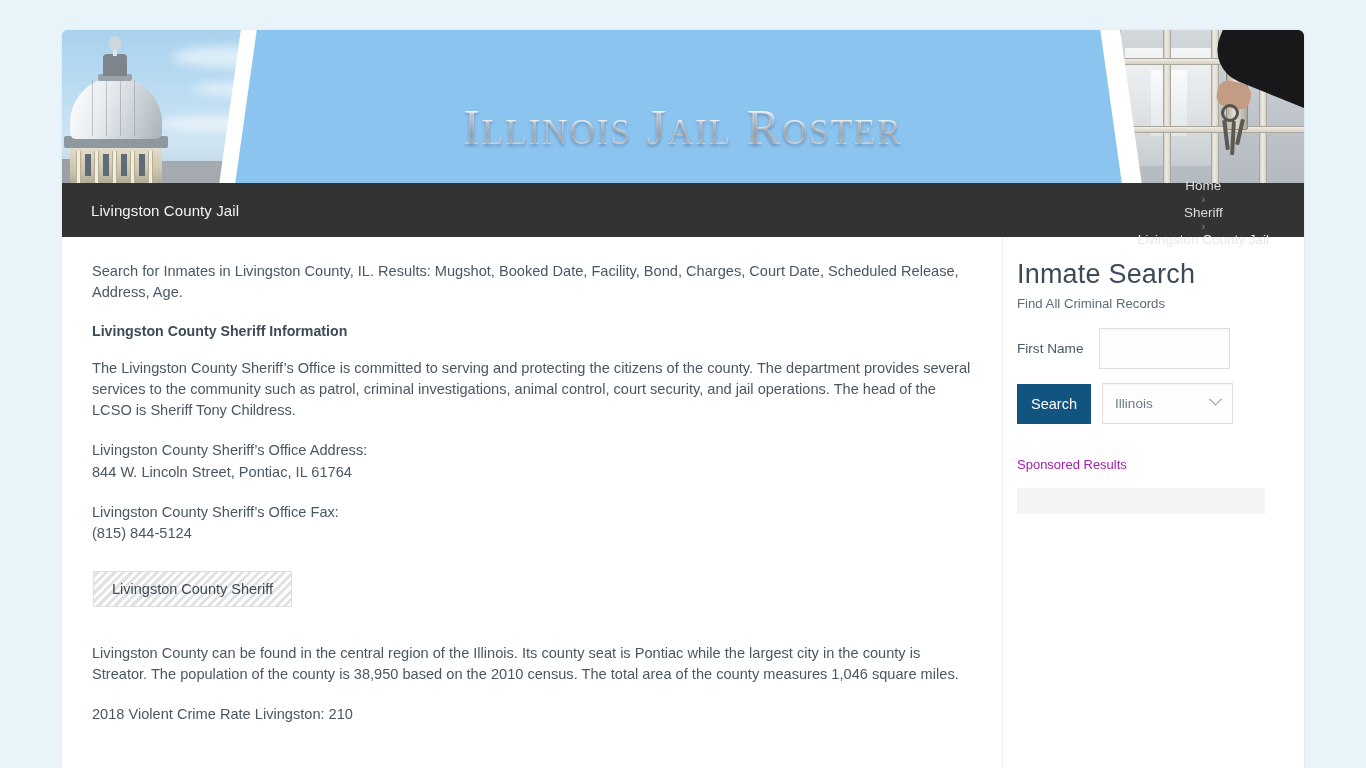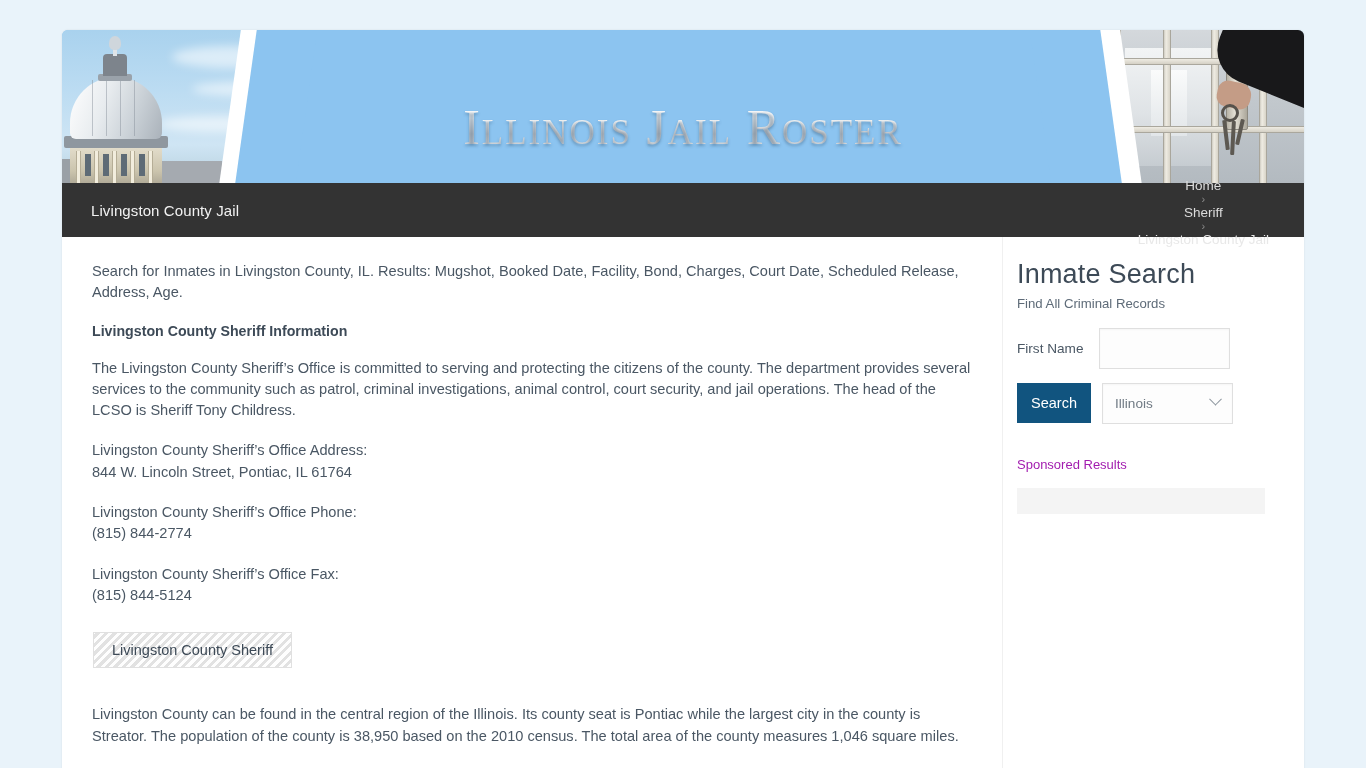--- a/index.html
+++ b/index.html
@@ -376,20 +376,21 @@
     background: #fdfdfd;
     box-shadow: inset 0 1px 2px rgba(0,0,0,0.035);
     font-size: 13px;
     padding: 0 8px;
     color: #333;
     outline: none;
     font-family: "Liberation Sans", sans-serif;
   }
   .search-row {
     display: flex;
+    align-items: center;
     margin-top: 4px;
     padding-left: 4px;
   }
   .search-btn {
     width: 74px;
     height: 40px;
     background: #11547f;
     color: #ffffff;
     border: none;
     font-size: 14.5px;
@@ -510,24 +511,20 @@
 
         <p class="bold-head">Livingston County Sheriff Information</p>
 
         <p class="body-text">The Livingston County Sheriff’s Office is committed to serving and protecting the citizens of the county. The department provides several services to the community such as patrol, criminal investigations, animal control, court security, and jail operations. The head of the LCSO is Sheriff Tony Childress.</p>
 
         <div class="contact-block">
           <div>Livingston County Sheriff’s Office Address:</div>
           <div>844 W. Lincoln Street, Pontiac, IL 61764</div>
         </div>
 
-        <div class="contact-block">
-          <div>Livingston County Sheriff’s Office Phone:</div>
-          <div>(815) 844-2774</div>
-        </div>
 
         <div class="contact-block">
           <div>Livingston County Sheriff’s Office Fax:</div>
           <div>(815) 844-5124</div>
         </div>
 
         <div class="sheriff-link-wrap">
           <a class="sheriff-link" href="#">Livingston County Sheriff</a>
         </div>
 

